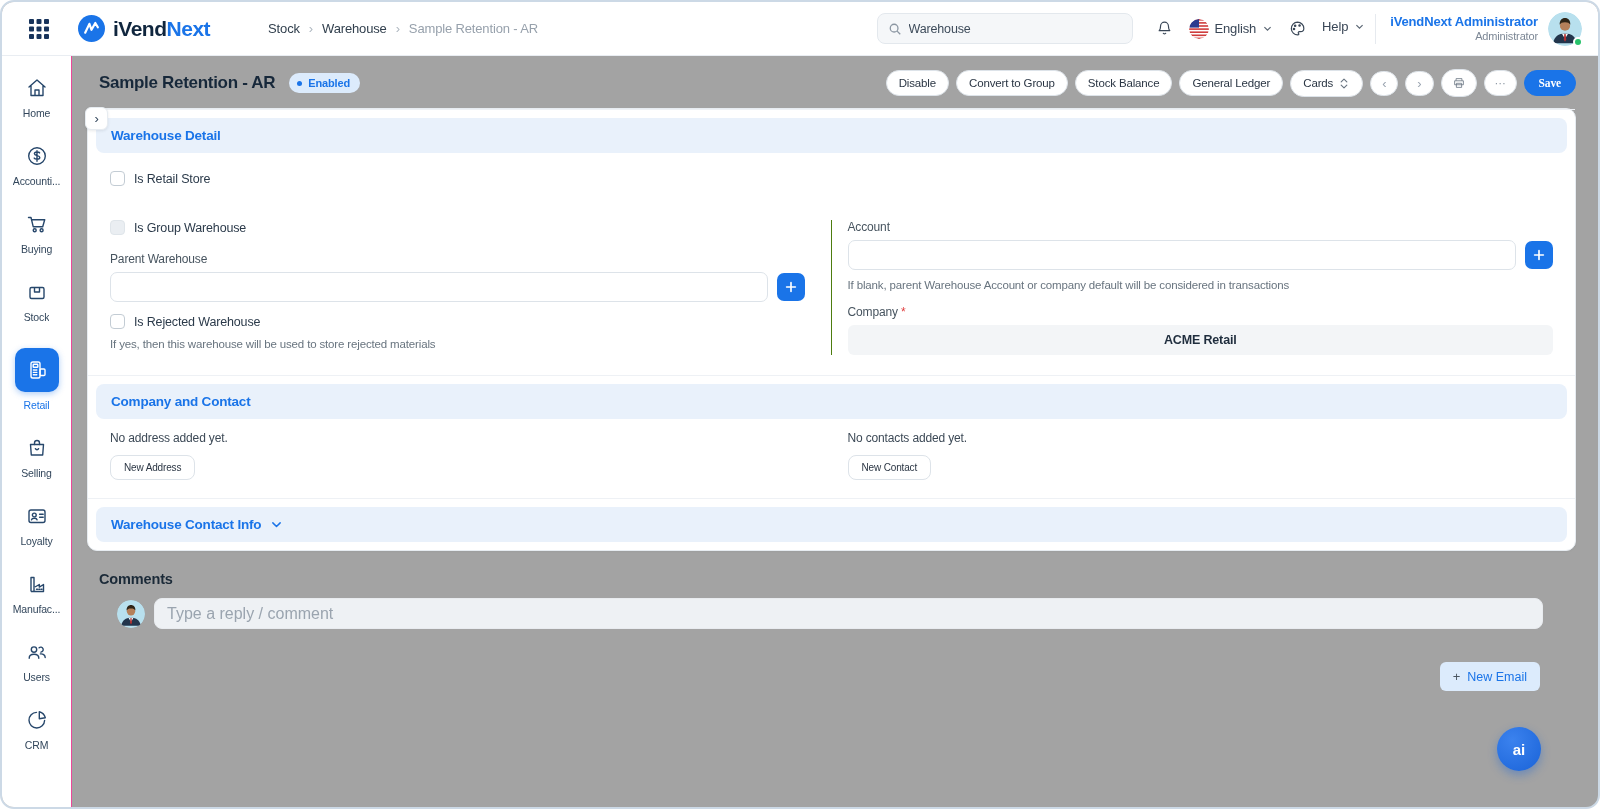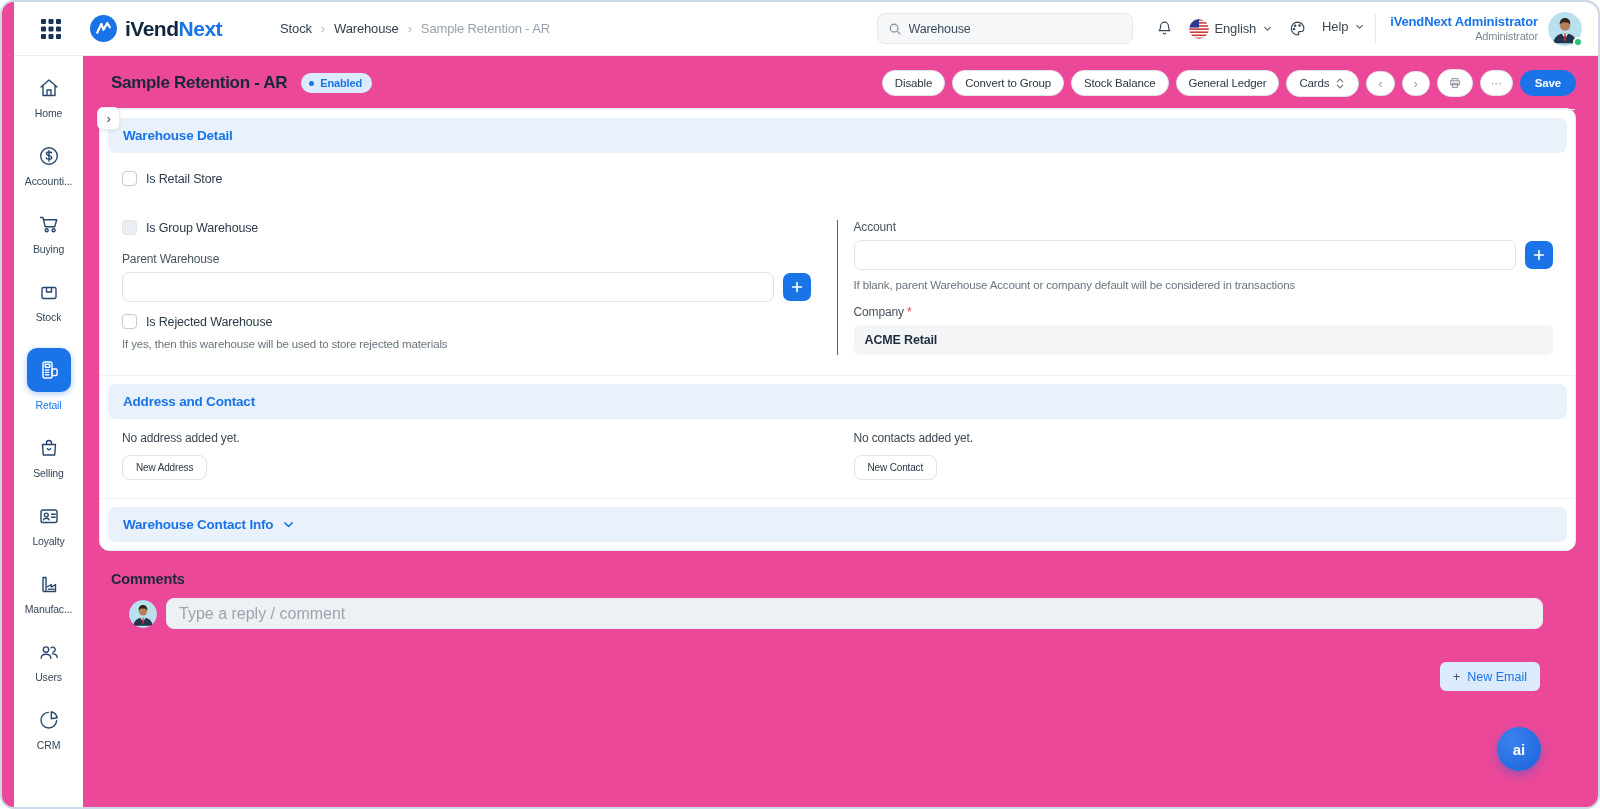--- a/index.html
+++ b/index.html
@@ -1,19 +1,19 @@
 <!DOCTYPE html>
 <html><head>
 <meta charset="utf-8">
 <style>
   * { box-sizing: border-box; margin: 0; padding: 0; }
   html,body { background:#fff; }
   body { font-family:"Liberation Sans","DejaVu Sans",sans-serif; width:1600px; height:809px; }
   .app { width:1600px; height:809px; border:2px solid #ccd9e6; border-radius:14px; overflow:hidden;
-         background:#ec4899; display:flex; flex-direction:column; letter-spacing:-0.15px;padding-left:12px; }
+         background:#a3a3a3; display:flex; flex-direction:column; letter-spacing:-0.15px; }
 
   
   .topbar { height:54px; background:#fff; border-bottom:1px solid #e9edf2; display:flex; align-items:center;
             padding:0 16px 0 26px; flex:0 0 auto; }
   .grid-btn { width:22px; height:22px; cursor:pointer; margin-right:28px; display:flex; }
   .logo { display:flex; align-items:center; gap:8px; cursor:pointer; }
   .logo-mark { width:27px; height:27px; }
   .brand { font-size:21px; font-weight:700; color:#10263e; letter-spacing:-0.5px; }
   .brand .b2 { color:#1a74e8; }
   .crumbs { margin-left:58px; display:flex; align-items:center; gap:9px; font-size:13px; }
@@ -65,21 +65,21 @@
   .badge .dot { width:5px; height:5px; border-radius:50%; background:#1a74e8; }
   .badge .txt { font-size:11px; color:#1a74e8; font-weight:600; }
   .toolbar { margin-left:auto; display:flex; align-items:center; gap:7px; }
   .tbtn { background:#fff; border:1px solid #dde3e9; border-radius:15px; padding:6px 12px; font-size:11.5px;
           color:#2b3644; cursor:pointer; white-space:nowrap; display:flex; align-items:center; gap:5px;
           font-family:inherit; letter-spacing:-0.15px; }
   .tbtn svg { width:12px; height:13px; stroke:#6b7683; fill:none; stroke-width:1.4; }
   .tbtn.iconly { padding:6px 10px; color:#8b96a2; }
   .tbtn.iconly svg { width:14px; height:14px; }
   .tbtn.navpill { padding:6px 11px; color:#9aa4b0; font-size:13px; line-height:11px; }
-  .tbtn.primary { background:#1a74e8; border-color:#1a74e8; color:#fff; font-weight:600; padding:6px 14px; }
+  .tbtn.primary { background:#1a74e8; border-color:#1a74e8; color:#fff; font-weight:600; padding:6px 14px;font-family:Liberation Serif, serif; }
 
   
   .card { position:relative; margin:2px 22px 0 15px; background:#fff; border:1px solid #e7ecf1;
           border-radius:10px; box-shadow:0 1px 2px rgba(25,39,52,.04); }
   .collapse-tab { position:absolute; left:-3px; top:-2px; width:23px; height:23px; background:#fff;
                   border:1px solid #e7ecf1; border-radius:6px; display:flex; align-items:center; justify-content:center;
                   cursor:pointer; box-shadow:0 1px 3px rgba(25,39,52,.10); font-size:13px; color:#33475c; }
   .section { border-top:1px solid #eef1f5; }
   .section:first-child { border-top:none; }
   .strip { margin:8px; background:#e9f1fb; border-radius:8px; padding:10px 15px; display:flex; align-items:center;
@@ -98,21 +98,21 @@
   .col-r { padding:0 22px 0 16px; }
   .f-label { font-size:12px; color:#47545f; margin-bottom:6px; }
   .req { color:#e03e3e; }
   .input-row { display:flex; align-items:center; gap:9px; }
   .f-input { flex:1; height:30px; border:1px solid #dde3e9; border-radius:7px; background:#fff; outline:none;
              font-family:inherit; font-size:12.5px; color:#2b3a4a; padding:0 10px; }
   .plus-btn { width:28px; height:28px; background:#1a74e8; border:none; border-radius:7px; cursor:pointer;
               display:flex; align-items:center; justify-content:center; flex:0 0 auto; }
   .plus-btn svg { width:14px; height:14px; stroke:#fff; stroke-width:1.9; }
   .helper { font-size:11.5px; color:#68747f; margin-top:9px; }
-  .ro-field { background:#f3f5f7; border-radius:6px; padding:8px 11px; font-size:12.5px; font-weight:700; color:#1f2d3d; }
+  .ro-field { background:#f3f5f7; border-radius:6px; padding:8px 11px; font-size:12.5px; font-weight:700; color:#1f2d3d;text-align:center; }
   .gap14 { height:14px; } .gap12 { height:12px; } .gap17 { height:17px; }
 
   .addr-cols { display:grid; grid-template-columns:1fr 1fr; padding:4px 22px 18px; }
   .empty-txt { font-size:12px; color:#3c4956; margin-bottom:10px; }
   .sbtn { background:#fff; border:1px solid #dde3e9; border-radius:8px; padding:6px 13px; font-size:10px;
           color:#2b3644; cursor:pointer; font-family:inherit; letter-spacing:-0.15px; }
 
   
   .comments { padding:20px 55px 0 27px; }
   .c-title { font-size:14.5px; font-weight:700; color:#1b2a38; }
@@ -432,21 +432,21 @@
                 <span>Company</span>
                 <span class="req">*</span>
               </div>
               <div class="ro-field">ACME Retail</div>
             </div>
           </div>
         </div>
 
         <div class="section">
           <div class="strip">
-            <span class="stitle">Address and Contact</span>
+            <span class="stitle">Company and Contact</span>
           </div>
           <div class="addr-cols">
             <div>
               <div class="empty-txt">No address added yet.</div>
               <button class="sbtn">New Address</button>
             </div>
             <div style="padding-left:16px;">
               <div class="empty-txt">No contacts added yet.</div>
               <button class="sbtn">New Contact</button>
             </div>

